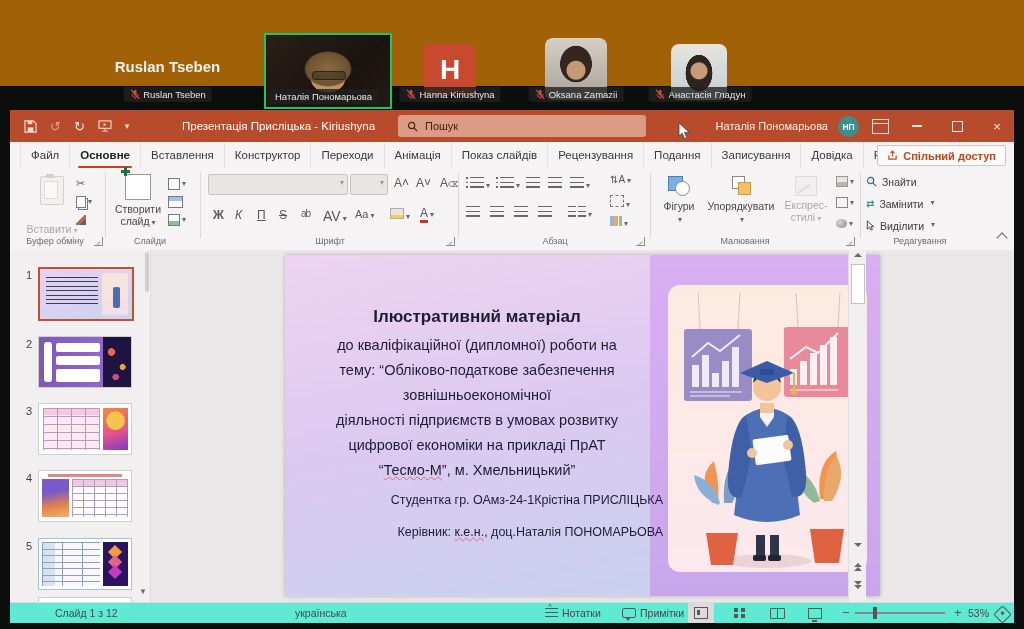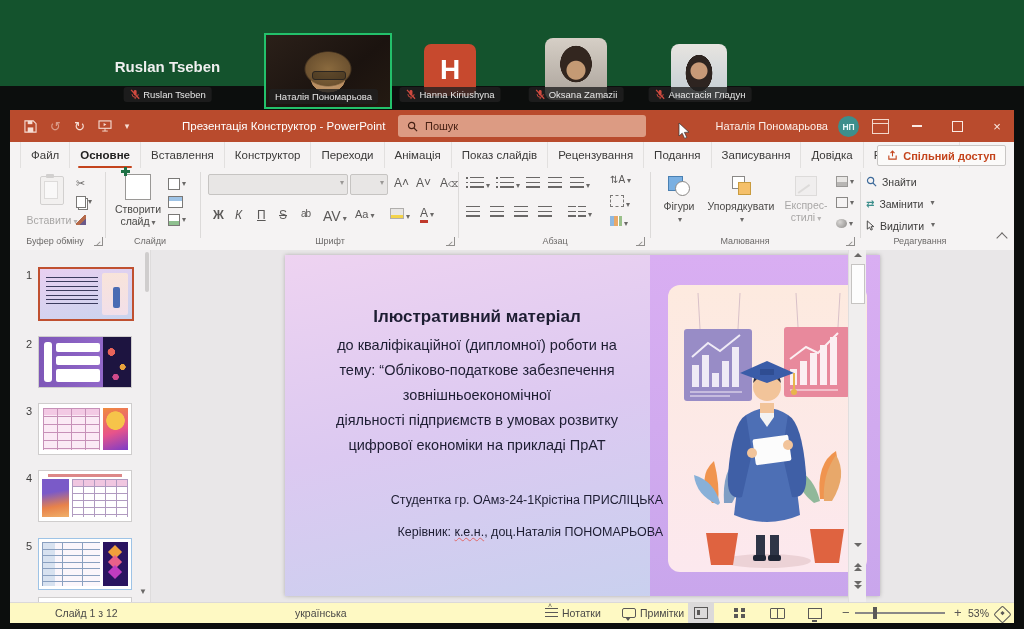--- a/index.html
+++ b/index.html
@@ -1,19 +1,19 @@
 <!DOCTYPE html>
 <html><head>
 <meta charset="utf-8">
 <style>
   html,body{margin:0;padding:0;background:#0c0e0d;}
   #screen{position:relative;width:1024px;height:629px;background:#0c0e0d;overflow:hidden;
     font-family:"Liberation Sans","DejaVu Sans",sans-serif;}
   
-  .strip{position:absolute;left:0;top:0;width:1024px;height:86px;background:#14532d;}
+  .strip{position:absolute;left:0;top:0;width:1024px;height:86px;background:#a16207;}
   .tile{position:absolute;}
   .big-name{position:absolute;width:100%;text-align:center;color:#efefef;font-weight:700;font-size:15px;}
   .pill{position:absolute;display:flex;align-items:center;gap:3px;background:rgba(32,32,32,.8);
     color:#e6e6e6;font-size:9.5px;padding:2px 6px;border-radius:3px;white-space:nowrap;}
   .pill-c{transform:translateX(-50%);}
   .vid{position:absolute;left:264px;top:33px;width:124px;height:72px;border:2px solid #23c16b;
     background:radial-gradient(ellipse 40px 30px at 62px 34px,#8a6a3e 0%,#6d5230 55%,transparent 60%),
     radial-gradient(ellipse 24px 19px at 62px 44px,#c9a078 0%,#b88d60 70%,transparent 72%),
     linear-gradient(140deg,#2b2019 0%,#1b130f 60%,#241a12 100%);}
   .vid .glasses{position:absolute;left:46px;top:36px;width:32px;height:7px;border:1.5px solid #2c2620;
@@ -105,21 +105,21 @@
   .pblock{position:absolute;left:365px;top:0;width:230px;height:341px;background:linear-gradient(180deg,#d9aef2,#c9a6ec);}
   .illus{position:absolute;left:18px;top:30px;width:199px;height:287px;border-radius:12px;overflow:hidden;background:linear-gradient(180deg,#fdeadf,#fce8ee);}
   .vscroll{position:absolute;left:838px;top:0;width:17px;height:352px;background:#f0eeee;border-left:1px solid #e0dede;}
   .vthumb{position:absolute;left:2px;top:14px;width:12px;height:38px;background:#fdfdfd;border:1px solid #c6c4c2;}
   .varr{position:absolute;left:0;width:17px;text-align:center;font-size:8px;color:#6a6867;cursor:pointer;}
   .tri{width:0;height:0;border-left:4px solid transparent;border-right:4px solid transparent;margin:1px auto;}
   .tri.up{border-bottom:4px solid #6a6867;}
   .tri.dn{border-top:4px solid #6a6867;}
   .dblbtn{position:absolute;left:0;width:17px;cursor:pointer;}
   
-  .status{position:absolute;left:0;top:492px;width:1004px;height:20px;background:#fef9c3;border-top:1px solid #dbd9d9;font-size:10.5px;color:#4a4948;}
+  .status{position:absolute;left:0;top:492px;width:1004px;height:20px;background:#5eead4;border-top:1px solid #dbd9d9;font-size:10.5px;color:#4a4948;}
   .st{position:absolute;top:0;line-height:20px;}
   .stbtn{display:flex;align-items:center;gap:4px;cursor:pointer;height:20px;}
   .ic-notes{display:inline-block;width:13px;height:9px;background:repeating-linear-gradient(180deg,#5a5857 0 1.2px,transparent 1.2px 3.8px);}
   .ic-bubble{display:inline-block;width:12px;height:8px;border:1.2px solid #5a5857;border-radius:2px;position:relative;}
   .ic-bubble:after{content:"";position:absolute;left:2px;bottom:-4px;border-left:3px solid transparent;border-right:3px solid transparent;border-top:4px solid #5a5857;}
   .vbtn{position:absolute;top:0;width:26px;height:20px;display:flex;align-items:center;justify-content:center;cursor:pointer;}
   .vbtn.on{background:#dcdada;}
   .ic-norm{width:12px;height:10px;border:1.2px solid #5a5857;position:relative;}
   .ic-norm:before{content:"";position:absolute;left:2px;top:2px;width:3px;height:5px;background:#5a5857;}
   .ic-grid{width:11px;height:10px;background:
@@ -212,21 +212,21 @@
         <span style="opacity:.55">↺</span>
         <span>↻</span>
         <svg width="14" height="12" viewBox="0 0 15 13">
             <rect x="1" y="1" width="13" height="8" fill="none" stroke="#f6ddd3" stroke-width="1.2"></rect>
             <path d="M6 3.2v3.6l3-1.8z" fill="#f6ddd3"></path>
             <line x1="7.5" y1="9" x2="7.5" y2="12" stroke="#f6ddd3"></line>
             <line x1="4.5" y1="12" x2="10.5" y2="12" stroke="#f6ddd3"></line>
           </svg>
         <span style="font-size:9px">▾</span>
       </div>
-      <div class="tb-title">Презентація Конструктор - PowerPoint</div>
+      <div class="tb-title">Презентація Присліцька - Kiriushyna</div>
       <div class="tb-search">
         <svg width="11" height="11" viewBox="0 0 12 12">
             <circle cx="5" cy="5" r="3.4" fill="none" stroke="#472114" stroke-width="1.3"></circle>
             <line x1="7.6" y1="7.6" x2="11" y2="11" stroke="#472114" stroke-width="1.3"></line>
           </svg>
         <span>Пошук</span>
       </div>
       <div class="tb-user">Наталія Пономарьова</div>
       <div class="tb-badge">НП</div>
       <div class="ribopt"></div>
@@ -288,21 +288,21 @@
             <path d="M3.8 3.4 6 1.2l2.2 2.2" fill="none" stroke="#c4441c" stroke-width="1.2"></path>
           </svg>
         <span>Спільний доступ</span>
       </div>
     </div>
 
     <div class="ribbon">
 
       <div class="bigbtn gray" style="left:16px;top:8px;width:52px">
         <div class="clip"></div>
-        <div class="dd" style="margin-top:9px">Вставити</div>
+        <div class="dd" style="margin-top:18px">Вставити</div>
       </div>
       <div class="smico" style="left:66px;top:8px">
           <span>✂</span>
         </div>
       <div class="smico dd" style="left:66px;top:26px">
           <span class="ic-copy"></span>
         </div>
       <div class="smico" style="left:66px;top:44px">
           <span class="ic-brush"></span>
         </div>
@@ -523,20 +523,21 @@
               </svg>
             </div>
           </div>
           <div class="slide-txt">
             <div class="s-title">Ілюстративний матеріал</div>
             <div class="s-line">до кваліфікаційної (дипломної) роботи на</div>
             <div class="s-line">тему: “Обліково-податкове забезпечення</div>
             <div class="s-line">зовнішньоекономічної</div>
             <div class="s-line">діяльності підприємств в умовах розвитку</div>
             <div class="s-line">цифрової економіки на прикладі ПрАТ</div>
+            <div class="s-line"><span>“</span><span class="sp">Тесмо-М</span><span>”, м. Хмельницький”</span></div>
           </div>
           <div class="s-foot" style="top:238px">
             <span>Студентка гр. ОАмз-24-1</span>
             <span>Крістіна ПРИСЛІЦЬКА</span>
           </div>
           <div class="s-foot" style="top:270px">
             <span><span>Керівник: </span><span class="sp">к.е.н.</span><span>, доц.</span></span>
             <span>Наталія ПОНОМАРЬОВА</span>
           </div>
         </div>

